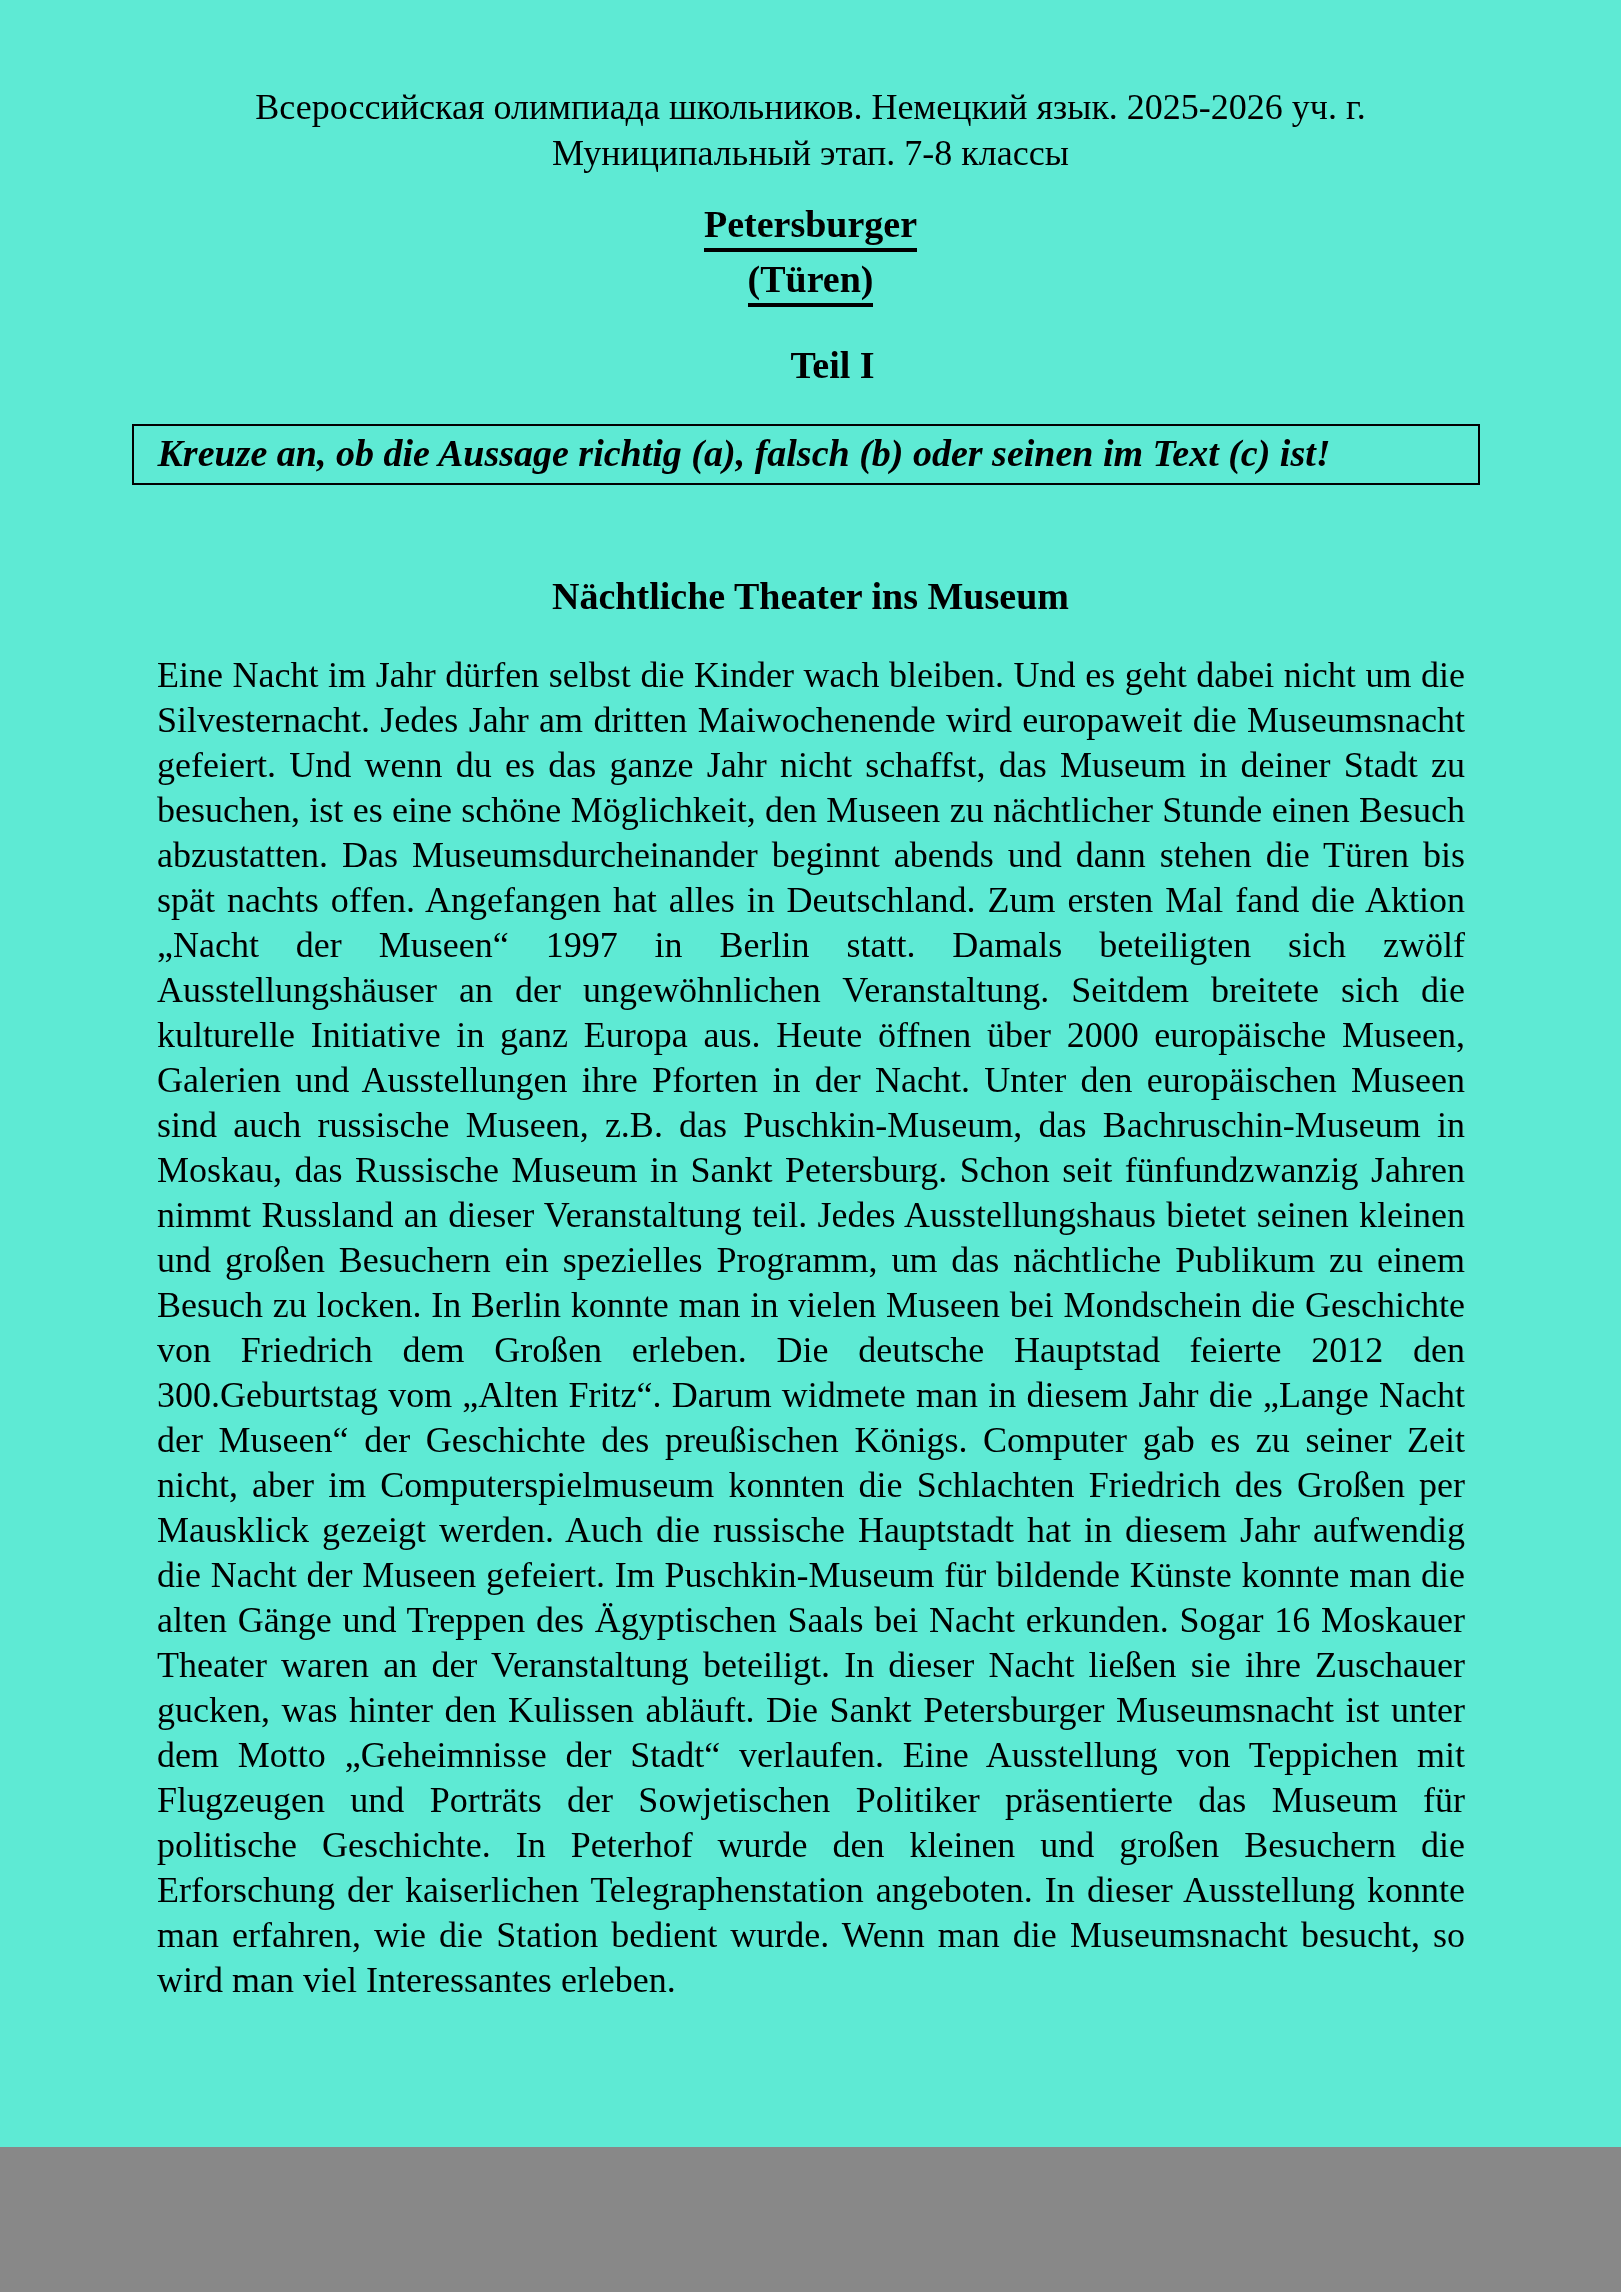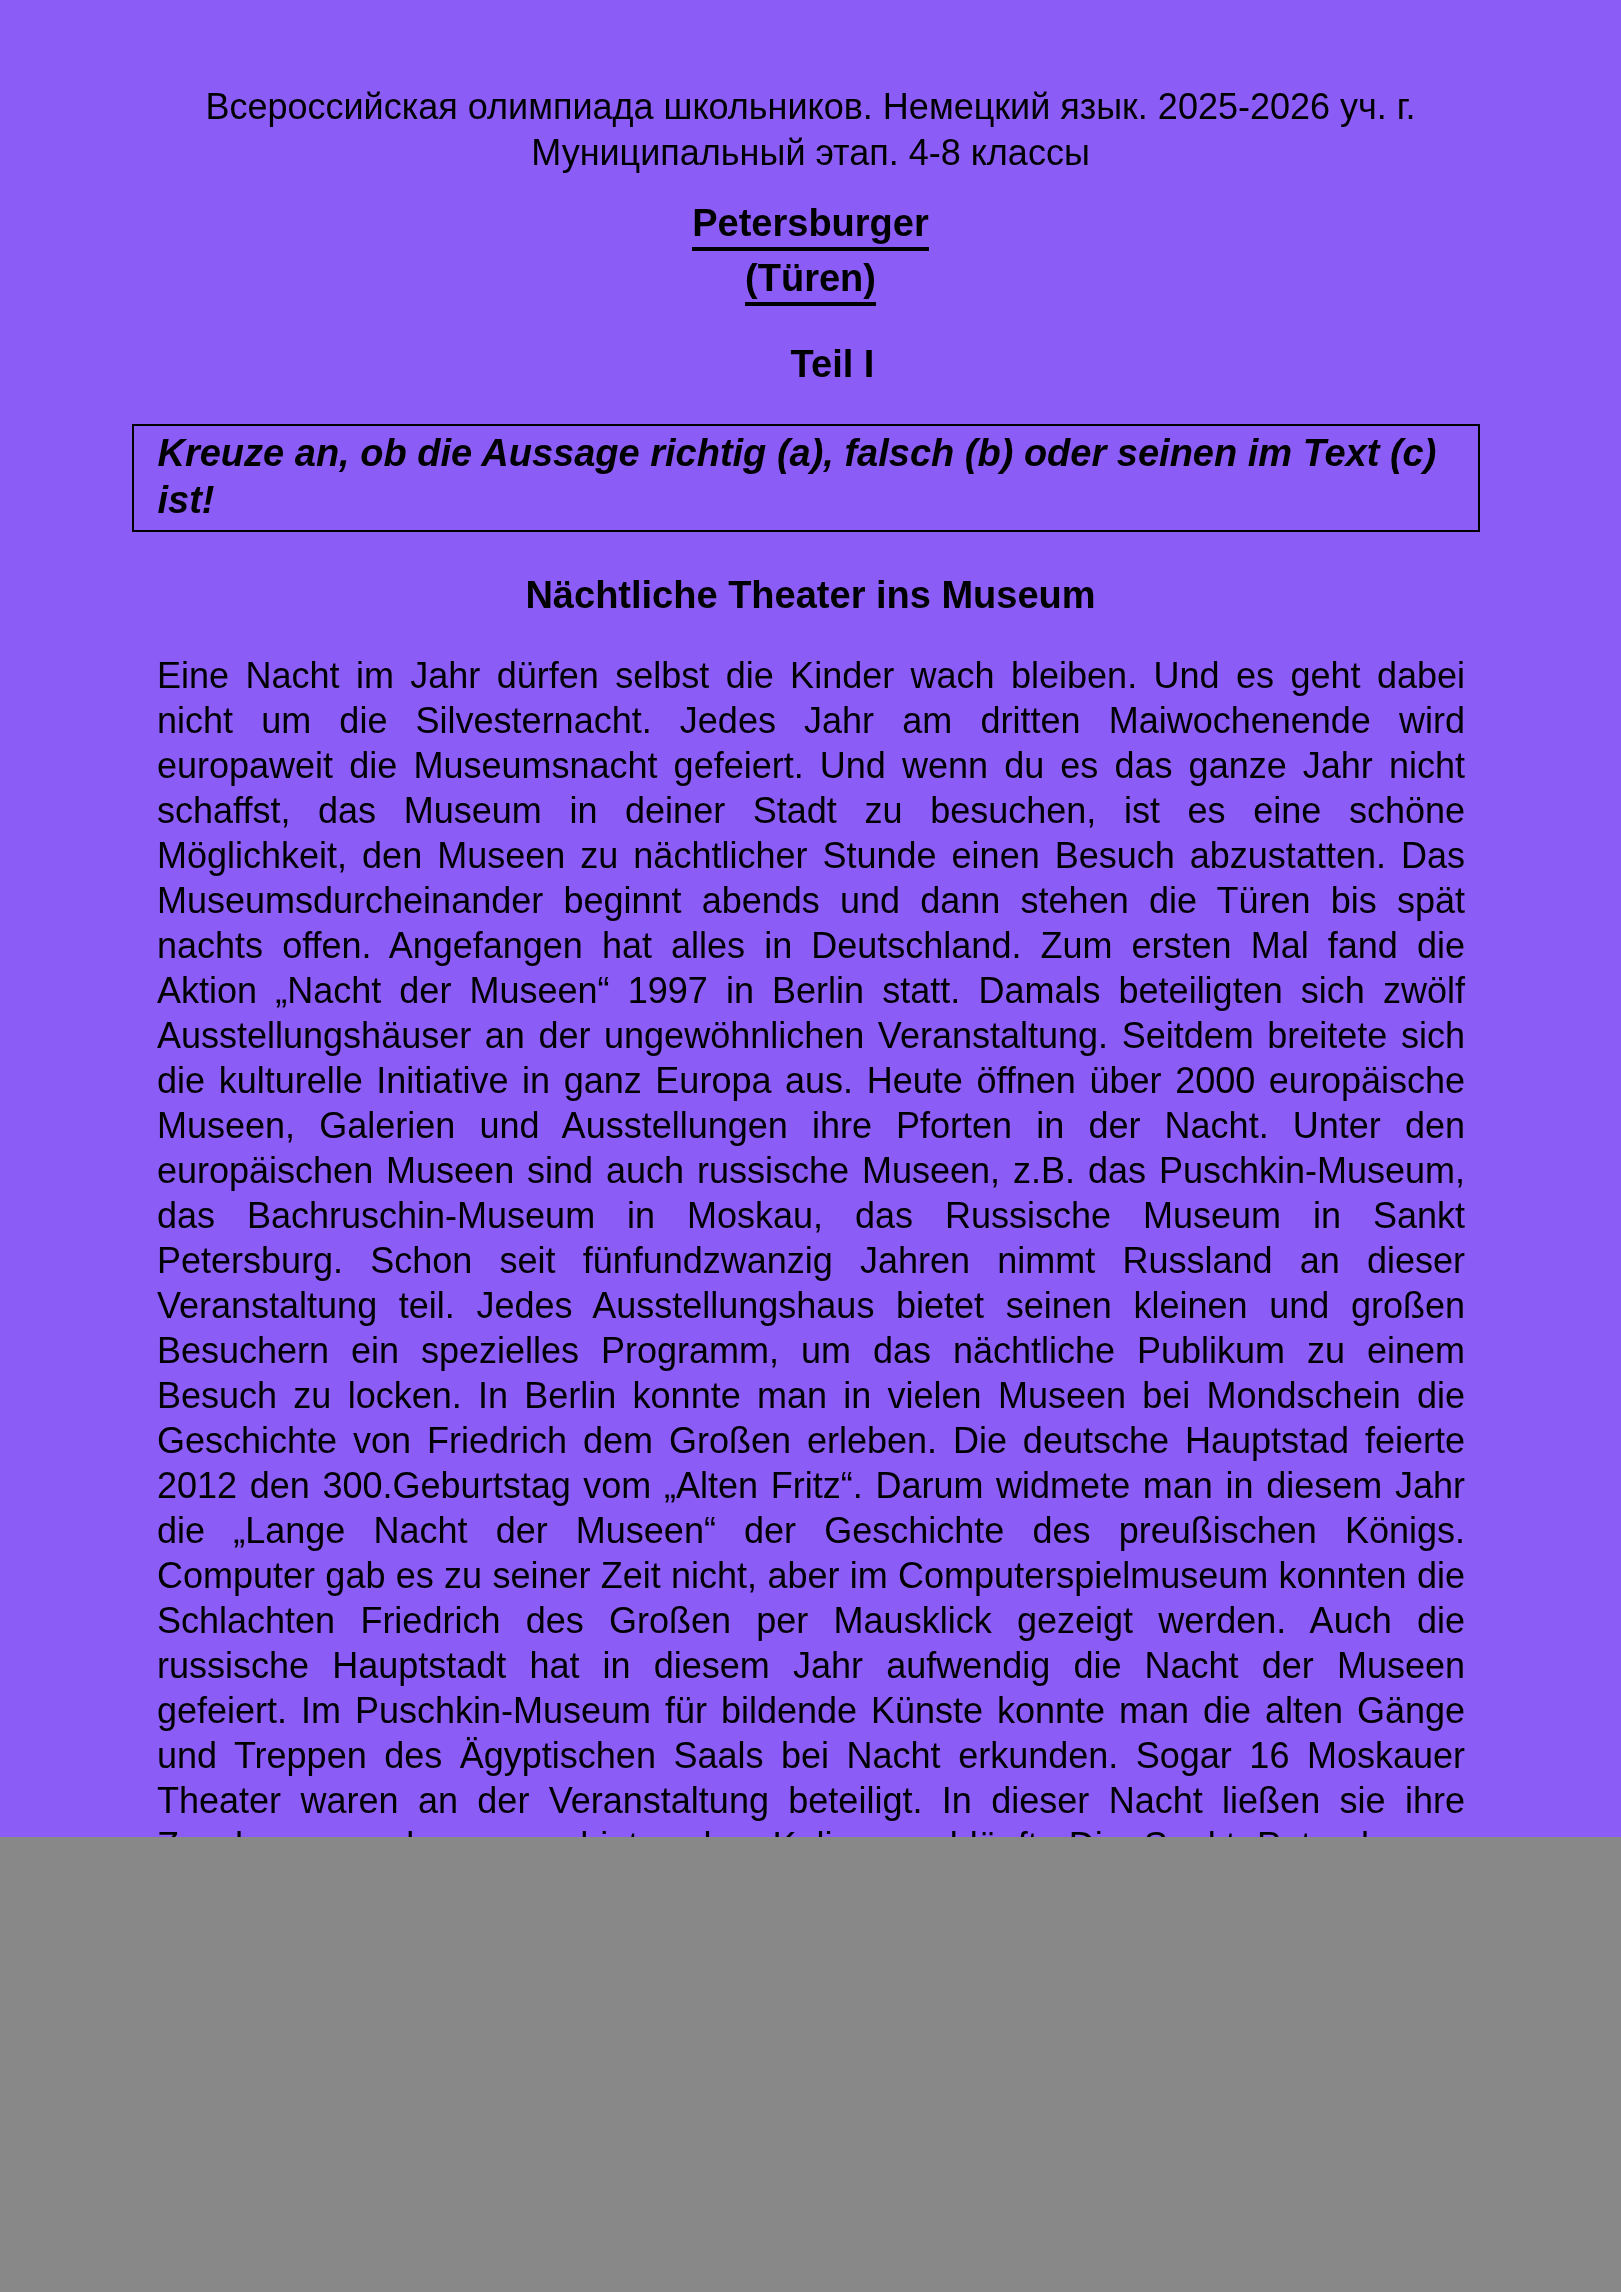--- a/index.html
+++ b/index.html
@@ -3,25 +3,25 @@
 <meta charset="utf-8">
 <style>
   html, body {
     margin: 0;
     padding: 0;
     background: #888;
   }
   .page {
     position: relative;
     width: 1621px;
-    height: 1837px;
+    height: 2147px;
     margin: 0 auto;
-    background: #8b5cf6;
+    background: #5eead4;
     color: #000000;
-    font-family: Liberation Sans, sans-serif;
+    font-family: Liberation Serif, serif;
     overflow: hidden;
   }
   .centered {
     position: absolute;
     left: 0;
     right: 0;
     text-align: center;
   }
   .header-block {
     top: 84px;
@@ -84,21 +84,21 @@
     font-size: 35px;
   }
 </style>
 </head>
 <body>
 
 <div class="page">
 
   <div class="centered header-block">
     <div>Всероссийская олимпиада школьников. Немецкий язык. 2025-2026 уч. г.</div>
-    <div>Муниципальный этап. 4-8 классы</div>
+    <div>Муниципальный этап. 7-8 классы</div>
   </div>
 
   <div class="centered section-title">
     <span class="underlined">Petersburger</span>
   </div>
 
   <div class="centered section-subtitle">
     <span class="underlined">(Türen)</span>
   </div>
 

